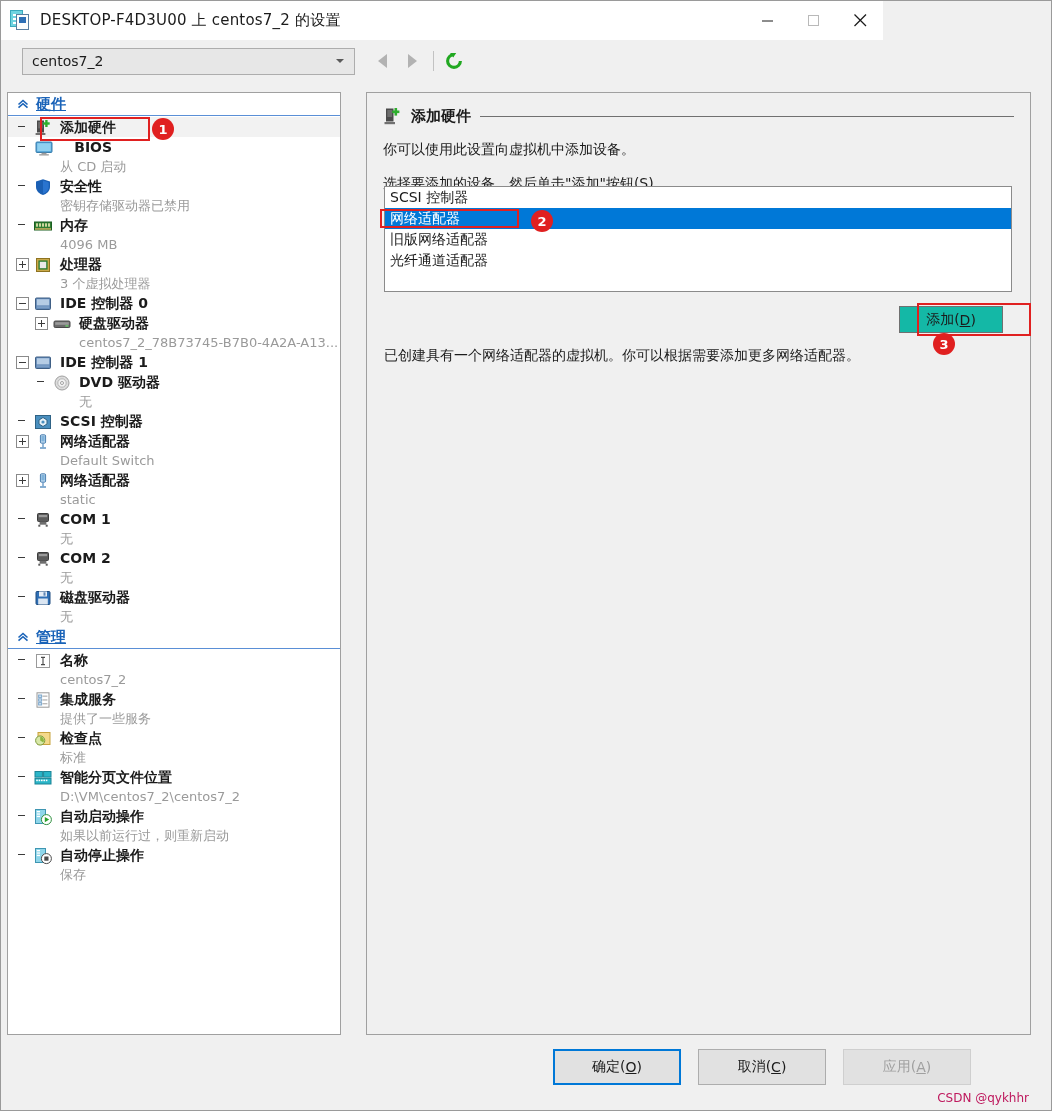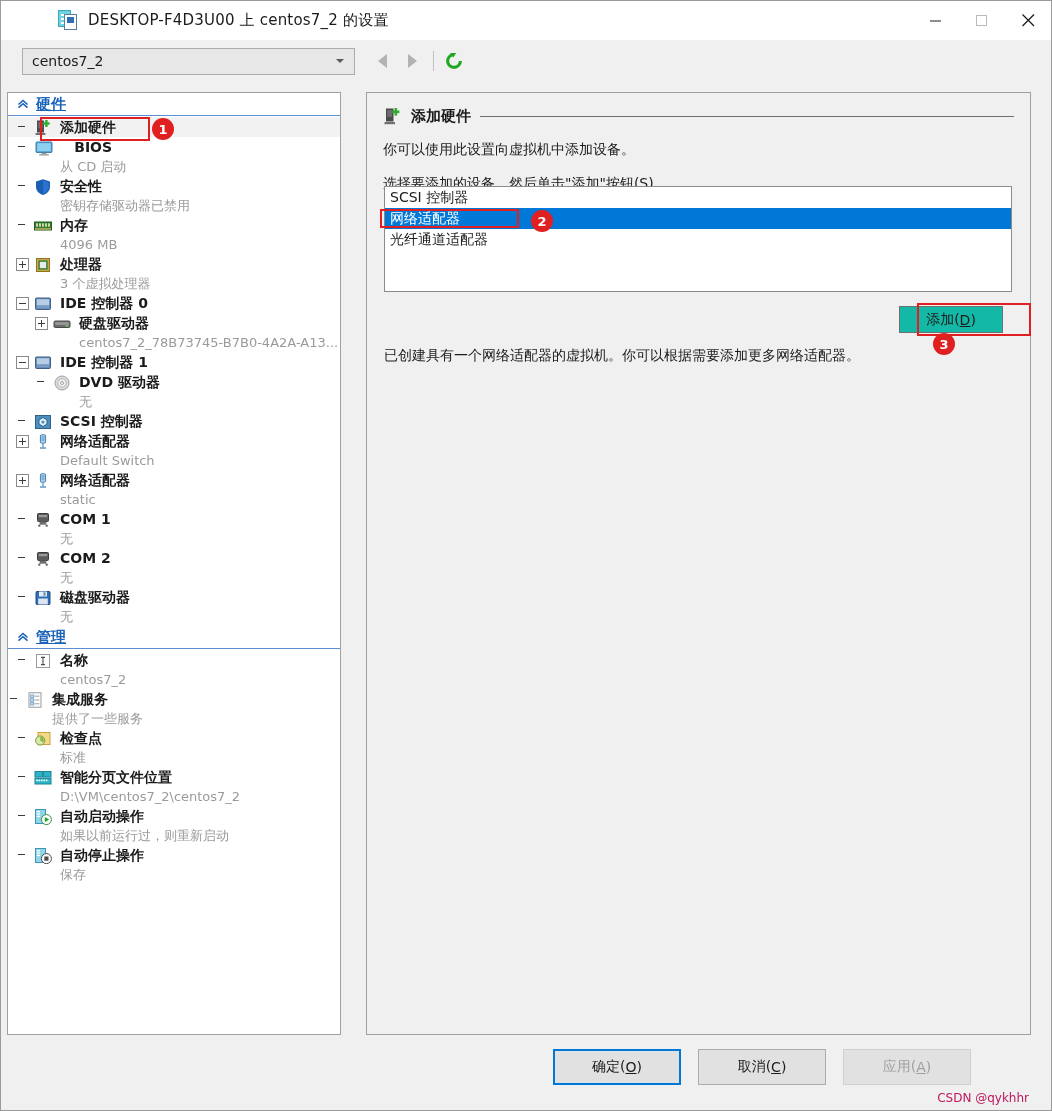--- a/index.html
+++ b/index.html
@@ -12,23 +12,23 @@
   }
   #window {
     position: relative;
     width: 1052px; height: 1111px;
     background: #f0f0f0;
     border: 1px solid #9a9a9a;
     overflow: hidden;
   }
   
   #titlebar {
-    position: absolute; left: 0; top: 0; width: 1050px; height: 39px;
+    position: absolute; left: 0; top: 0; width: 882px; height: 39px;
     background: #ffffff;
-    display: flex; align-items: center; padding-left: 48px;
+    display: flex; align-items: center;
   }
   #title-icon { width: 20px; height: 22px; margin-left: 9px; position: relative; flex: none; }
   #title-icon .back {
     position: absolute; left: 0; top: 0; width: 13px; height: 17px;
     background: #6fd3e0; border: 1px solid #3aa9bd;
   }
   #title-icon .back i {
     position: absolute; left: 2px; width: 4px; height: 2px; background: #ffffff; display:block;
   }
   #title-icon .front {
@@ -452,21 +452,21 @@
             <span class="expander none"></span>
             <span class="icon" style="margin-left:5px"><svg width="18" height="18" viewBox="0 0 18 18">
                 <rect x="2.5" y="2.5" width="13" height="13" fill="#ffffff" stroke="#9a9a9a"></rect>
                 <path d="M7 5.4 h4 M9 5.4 v7.2 M7 12.6 h4" stroke="#4a4a4a" stroke-width="1.1" fill="none"></path>
               </svg></span>
             <span class="texts">
               <div class="main">名称</div>
               <div class="sub">centos7_2</div>
             </span>
           </div>
-          <div class="node" style="">
+          <div class="node" style="padding-left: 8px;">
             <span class="expander none"></span>
             <span class="icon" style="margin-left:5px"><svg width="18" height="18" viewBox="0 0 18 18">
                 <rect x="3" y="1.8" width="12" height="14.4" fill="#ffffff" stroke="#9a9a9a"></rect>
                 <rect x="4.6" y="4" width="3" height="2.4" fill="#cfe4f5" stroke="#7fa8cc"></rect>
                 <rect x="8.4" y="4.6" width="5" height="1.1" fill="#a8a8a8"></rect>
                 <rect x="4.6" y="7.8" width="3" height="2.4" fill="#cfe4f5" stroke="#7fa8cc"></rect>
                 <rect x="8.4" y="8.4" width="5" height="1.1" fill="#a8a8a8"></rect>
                 <rect x="4.6" y="11.6" width="3" height="2.4" fill="#cfe4f5" stroke="#7fa8cc"></rect>
                 <rect x="8.4" y="12.2" width="5" height="1.1" fill="#a8a8a8"></rect>
               </svg></span>
@@ -553,20 +553,21 @@
       <div class="rule"></div>
     </div>
 
     <div class="rp-para">你可以使用此设置向虚拟机中添加设备。</div>
     <div class="rp-para"><span>选择要添加的设备，然后单击"添加"按钮(</span><span class="uline">S</span><span>)。</span></div>
 
     <div id="listbox">
       <div id="listbox-items">
           <div class="lb-item">SCSI 控制器</div>
           <div class="lb-item sel">网络适配器</div>
+          <div class="lb-item">旧版网络适配器</div>
           <div class="lb-item">光纤通道适配器</div>
         </div>
     </div>
 
     <div id="add-button">
         <span>添加(</span>
         <span class="uline">D</span>
         <span>)</span>
       </div>
 

